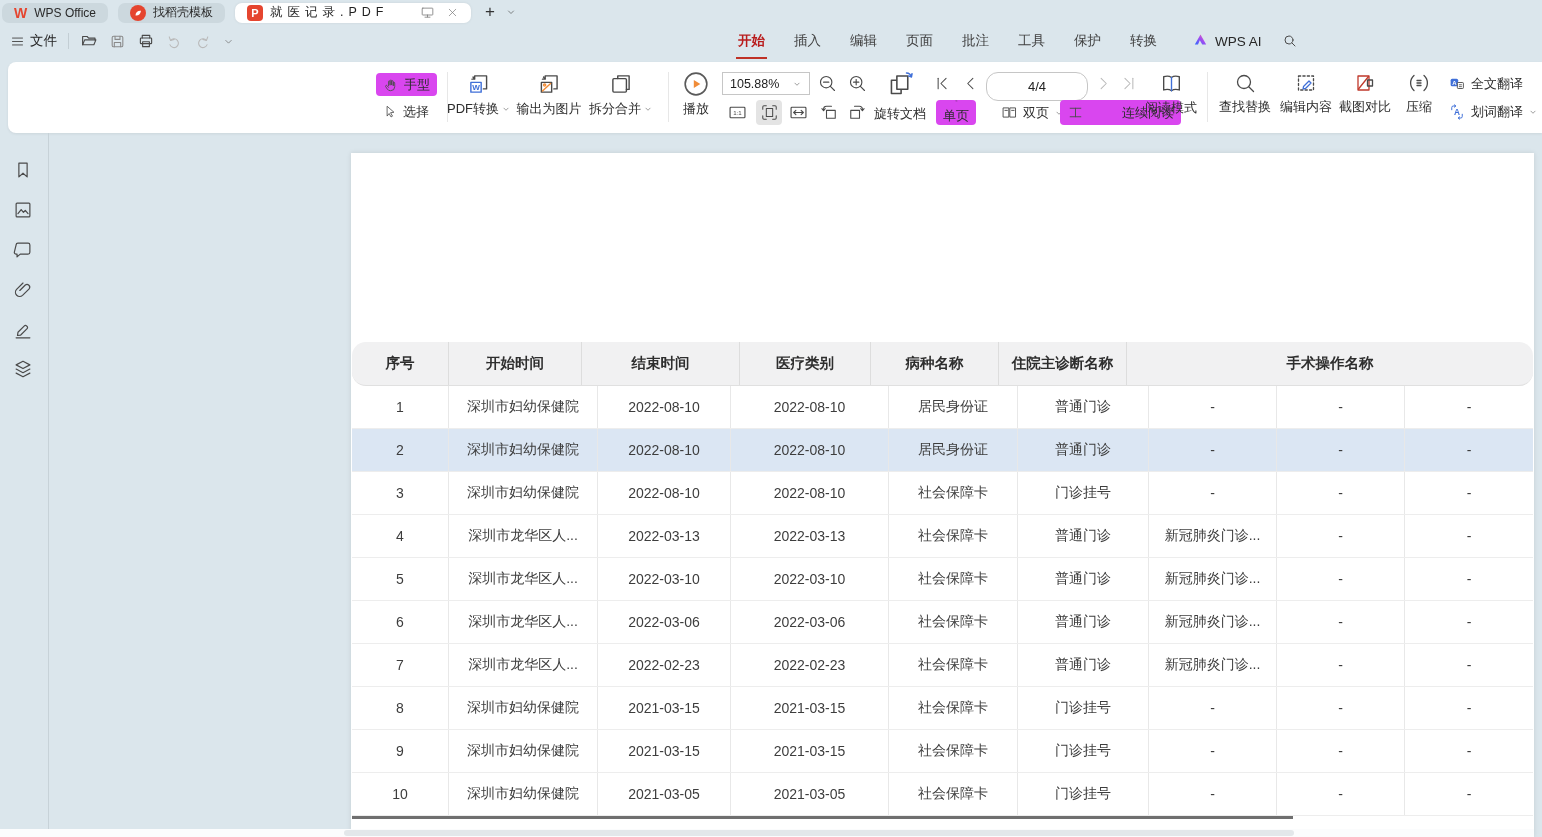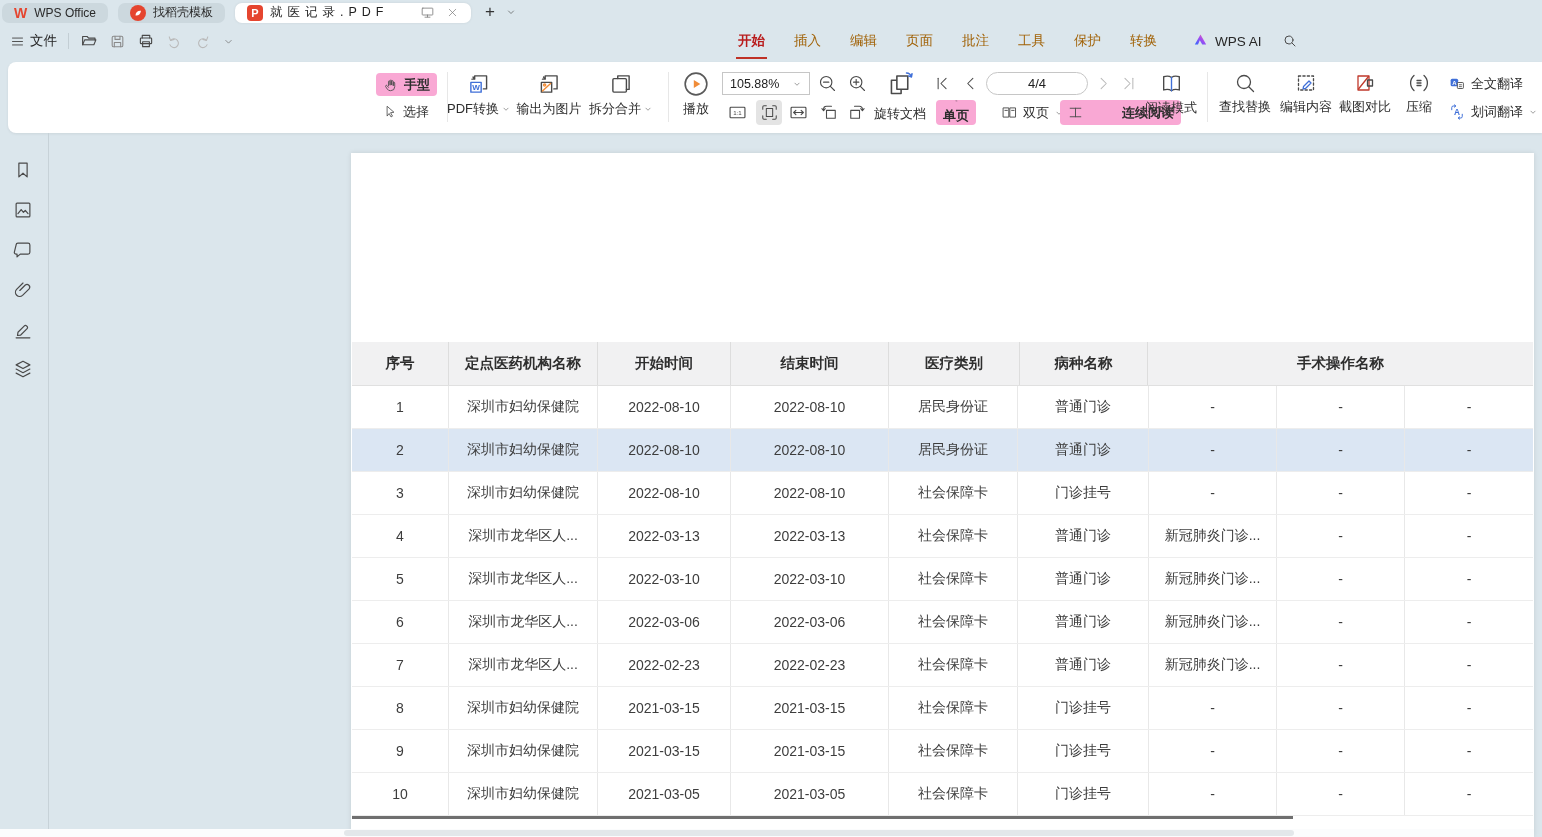--- a/index.html
+++ b/index.html
@@ -18,48 +18,48 @@
   .tab.inactive{background:#ccd8de;}
   .tab.active{background:#ffffff;box-shadow:0 0 3px rgba(0,0,0,.08);}
   .badge{width:16px;height:16px;border-radius:4px;background:#e5452f;color:#fff;
          font-size:11px;font-weight:bold;display:flex;align-items:center;justify-content:center;}
   .wlogo{color:#e5452f;font-weight:800;font-size:14px;line-height:1;}
   .doc-title{letter-spacing:5px;font-size:12.5px;color:#1f1f1f;}
   .file-cluster{left:10px;top:23px;height:36px;display:flex;align-items:center;gap:11px;}
   .file-btn{display:flex;align-items:center;gap:5px;font-size:13.5px;color:#262626;}
   .vdiv{width:1px;height:16px;background:#c3ced4;}
   .menu-items{left:738px;top:23px;height:36px;display:flex;align-items:center;gap:29px;}
-  .menu-item{font-size:13.5px;color:#a16207;position:relative;cursor:default;}
+  .menu-item{font-size:13.5px;color:#404040;position:relative;cursor:default;}
   .menu-item.active{color:#b91c1c;font-weight:bold;}
   .menu-item.active::after{content:"";position:absolute;left:-2px;right:-2px;bottom:-9px;height:2.5px;background:#bf3226;}
   .ai-cluster{left:1192px;top:23px;height:36px;display:flex;align-items:center;gap:6px;font-size:13.5px;color:#262626;}
 
   
   .toolcard{left:8px;top:62px;width:1534px;height:71px;background:#fff;border-radius:8px 0 0 8px;
             box-shadow:0 1px 3px rgba(0,0,0,.07);}
   .tb-div{width:1px;top:72px;height:50px;background:#e7e7e7;}
   .pill{display:flex;align-items:center;gap:5px;font-size:13px;color:#2d2d2d;height:23px;
         padding:0 7px;border-radius:4px;}
-  .pill.sel{background:#f9a8d4;font-weight:bold;}
+  .pill.sel{background:#d946ef;}
   .big-btn{display:flex;flex-direction:column;align-items:center;gap:5px;transform:translateX(-50%);
            font-size:13px;color:#2d2d2d;top:71px;}
   .big-btn .lbl{display:flex;align-items:center;gap:2px;line-height:14px;}
   .combo{display:flex;align-items:center;justify-content:space-between;border:1px solid #c6c6c6;
          border-radius:0;font-size:12.5px;color:#222;padding:0 7px;box-sizing:border-box;}
   .pgbox{border:1px solid #c6c6c6;border-radius:12px;font-size:13px;color:#222;
          display:flex;align-items:center;justify-content:center;box-sizing:border-box;}
   .rowlbl{font-size:13px;color:#2d2d2d;}
 
   
   .sidebar{left:0;top:133px;width:49px;height:704px;border-right:1px solid #c7d2d8;box-sizing:border-box;}
   .side-ic{left:12px;width:22px;height:22px;}
   .page{left:351px;top:153px;width:1183px;height:684px;background:#fff;box-shadow:0 0 5px rgba(0,0,0,.10);}
 
   .ptable{left:1px;top:189px;width:1181px;}
-  .thead{display:flex;height:44px;background:#f1f1f2;border-bottom:1px solid #e0e0e0;box-sizing:border-box;}
+  .thead{display:flex;height:44px;background:#f1f1f2;border-bottom:1px solid #e0e0e0;box-sizing:border-box;border-radius:14px;}
   .th{display:flex;align-items:center;justify-content:center;font-size:14.5px;font-weight:bold;color:#2e2e2e;
       border-right:1px solid #dddddd;box-sizing:border-box;}
   .trow{display:flex;height:43px;border-bottom:1px solid #ededed;box-sizing:border-box;background:#fff;}
   .trow.hl{background:#dbe6f3;}
   .tcell{display:flex;align-items:center;justify-content:center;font-size:14px;color:#3d3d3d;
          border-right:1px solid #e8e8e8;box-sizing:border-box;}
   .c0{width:97px;}.c1{width:149px;}.c2{width:133px;}.c3{width:158px;}.c4{width:129px;}
   .c5{width:131px;}.c6{width:128px;}.c7{width:128px;}.c8{flex:1;border-right:none !important;}
 
   .hscroll{left:0;bottom:0;width:1534px;height:8px;background:#fbfcfd;}
@@ -296,21 +296,21 @@
     <svg class="icn thin" width="19" height="19" viewBox="0 0 24 24">
         <line x1="6.5" y1="5.5" x2="6.5" y2="18.5"></line>
         <polyline points="16.5,5.5 10,12 16.5,18.5"></polyline>
       </svg>
   </div>
   <div class="abs" style="left:961px;top:74px;">
     <svg class="icn thin" width="19" height="19" viewBox="0 0 24 24">
         <polyline points="15,5.5 8.5,12 15,18.5"></polyline>
       </svg>
   </div>
-  <div class="abs pgbox" style="left:986px;top:72px;width:102px;height:23px;align-items:center;">
+  <div class="abs pgbox" style="left:986px;top:72px;width:102px;height:29px;align-items:center;">
     <span>4/4</span>
   </div>
   <div class="abs" style="left:1094px;top:74px;">
     <svg class="icn thin dis" width="19" height="19" viewBox="0 0 24 24">
         <polyline points="9,5.5 15.5,12 9,18.5"></polyline>
       </svg>
   </div>
   <div class="abs" style="left:1119px;top:74px;">
     <svg class="icn thin dis" width="19" height="19" viewBox="0 0 24 24">
         <line x1="17.5" y1="5.5" x2="17.5" y2="18.5"></line>
@@ -503,25 +503,25 @@
           <polyline points="4.5,12 12,16 19.5,12"></polyline>
           <polyline points="4.5,16.5 12,20.5 19.5,16.5"></polyline>
         </svg>
     </div>
   </div>
 
   <div class="abs page">
     <div class="abs ptable">
       <div class="thead">
           <div class="th c0">序号</div>
-          <div class="th c1">定点医药机构名称</div>
           <div class="th c2">开始时间</div>
           <div class="th c3">结束时间</div>
           <div class="th c5">医疗类别</div>
           <div class="th c6">病种名称</div>
+          <div class="th c7">住院主诊断名称</div>
           <div class="th c8">手术操作名称</div>
         </div>
       <div>
           <div class="trow">
             <div class="tcell c0">1</div>
             <div class="tcell c1">深圳市妇幼保健院</div>
             <div class="tcell c2">2022-08-10</div>
             <div class="tcell c3">2022-08-10</div>
             <div class="tcell c4">居民身份证</div>
             <div class="tcell c5">普通门诊</div>

